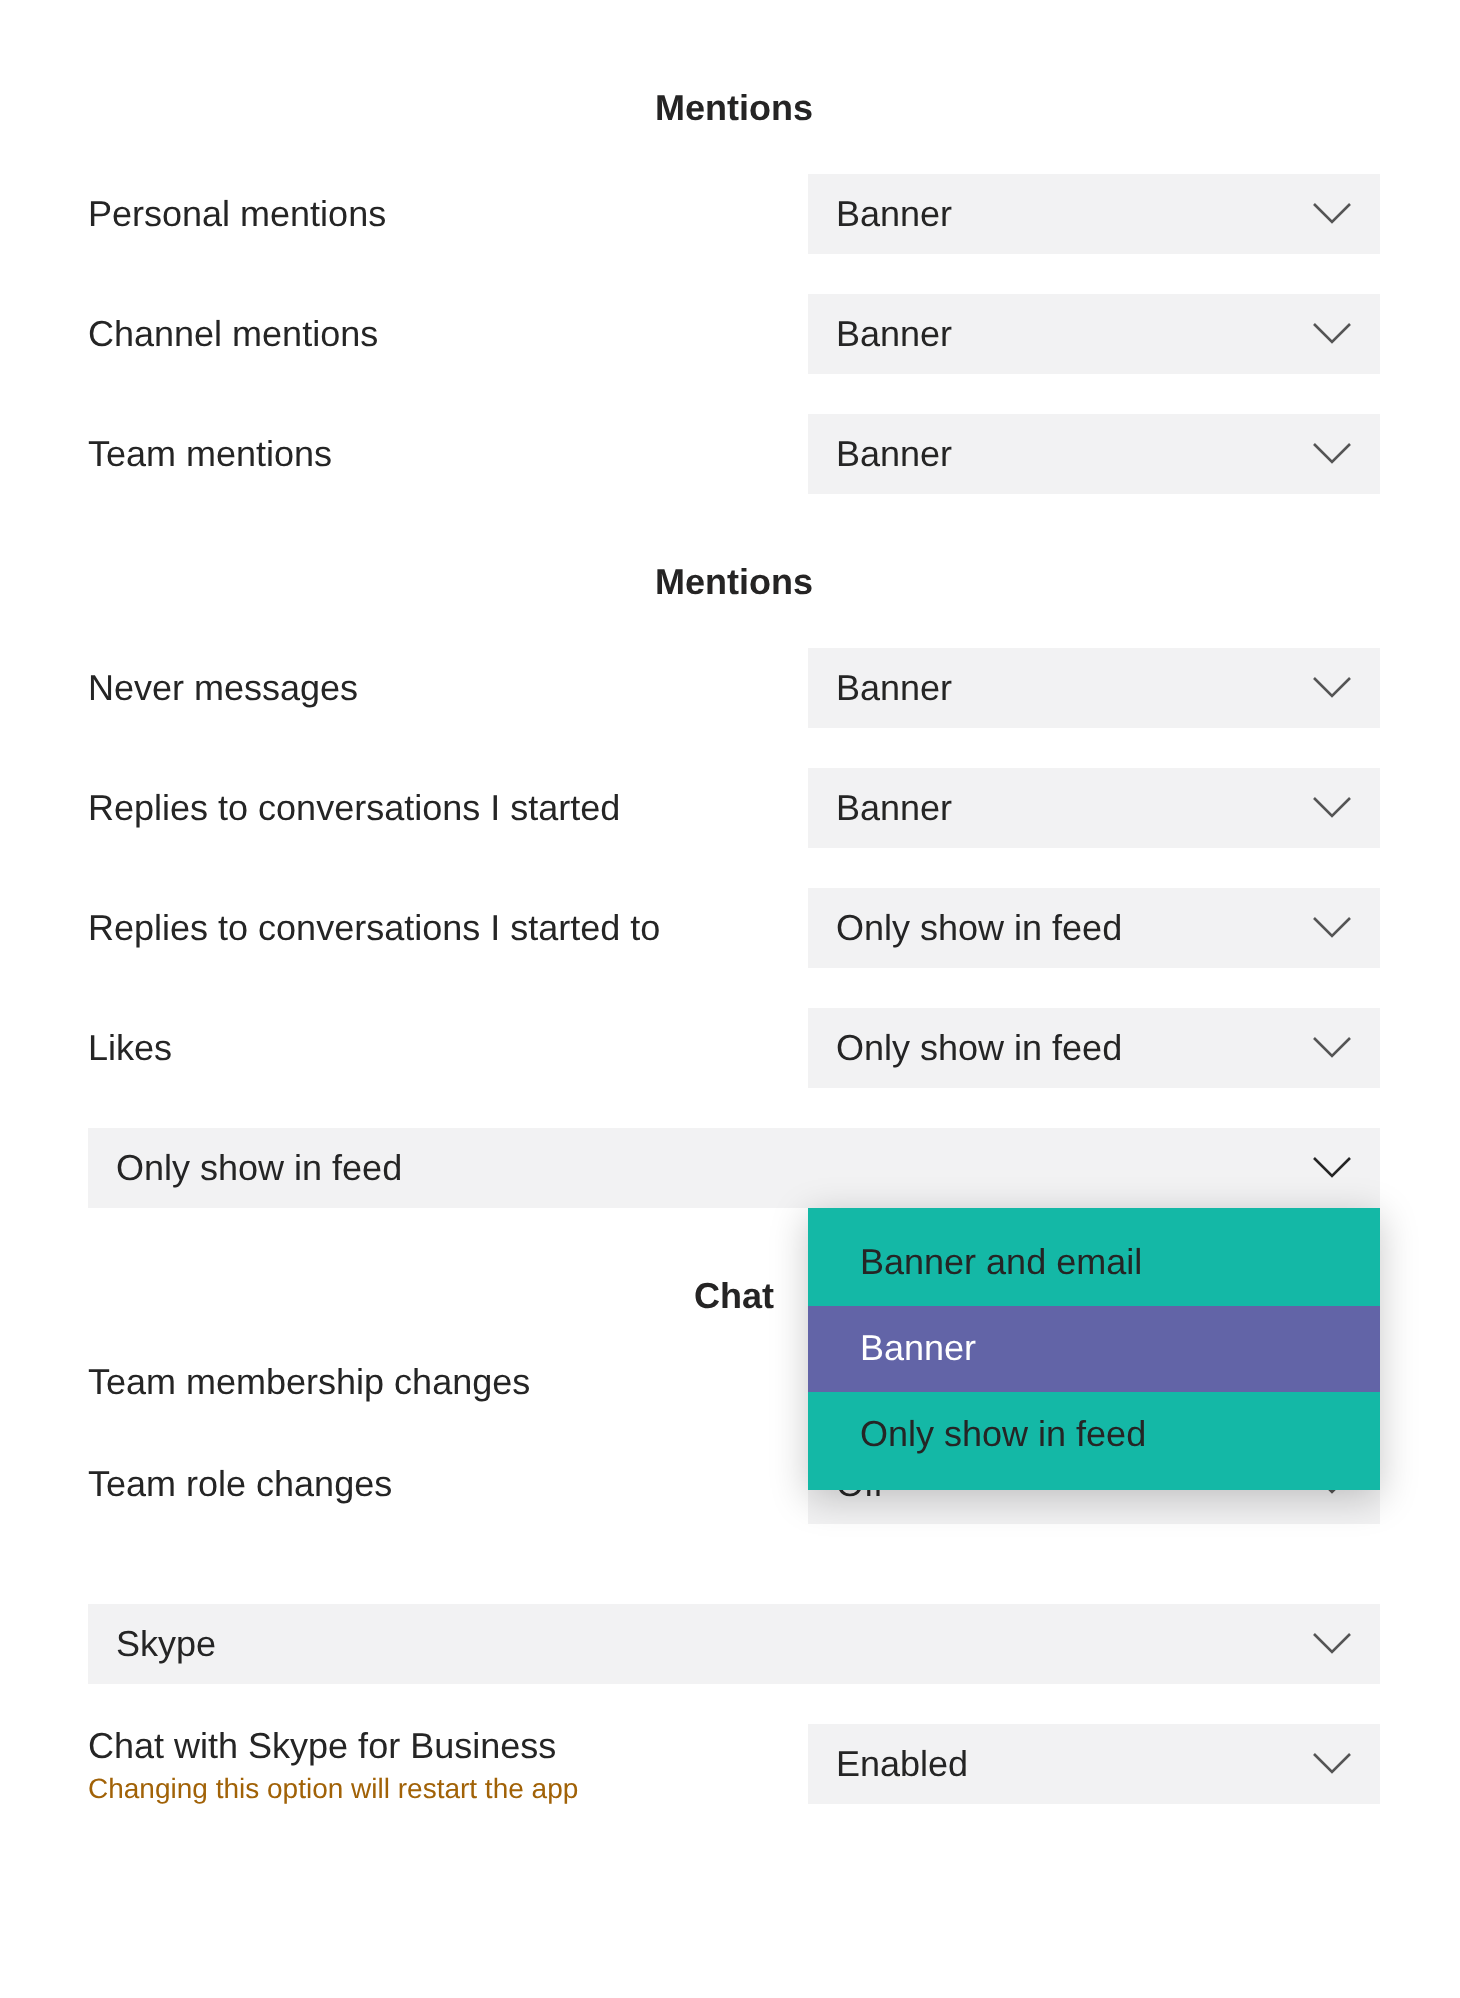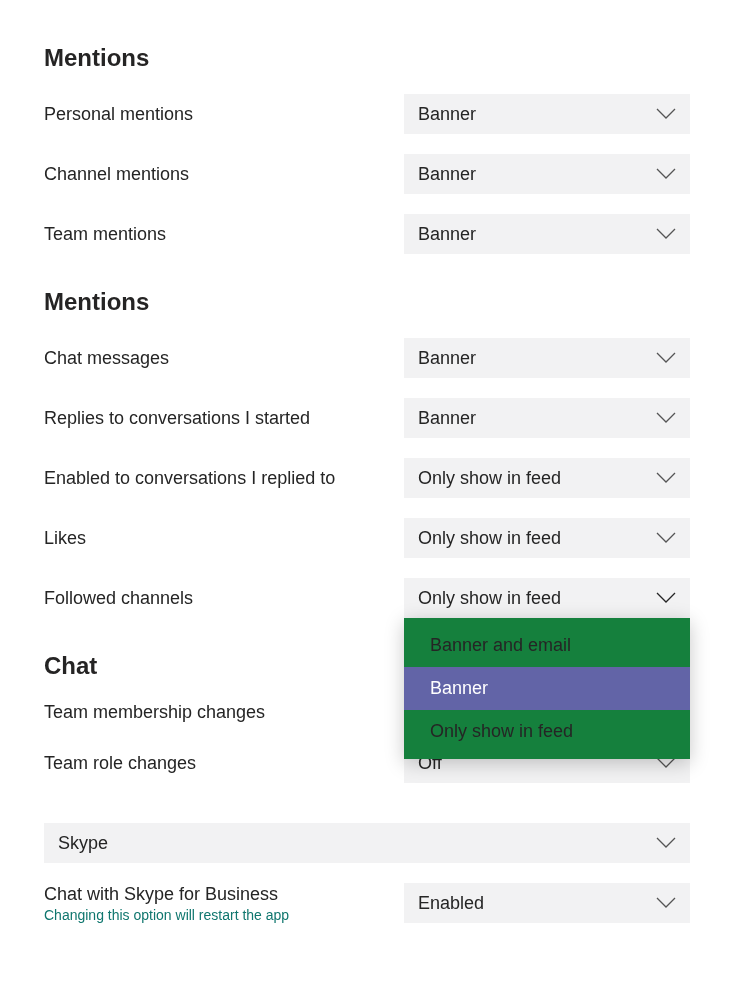--- a/index.html
+++ b/index.html
@@ -8,40 +8,41 @@
     width: 730px;
     height: 999px;
     background: #ffffff;
     font-family: "Segoe UI", Arial, sans-serif;
     color: #252525;
     padding: 44px 40px 0 44px;
     font-size: 18px;
   }
   .section-title {
     font-weight: 700;
-    font-size: 24px;
+    font-size: 18px;
     color: #252424;
     margin-top: 34px;
     margin-bottom: 22px;
+    text-align: center;
   }
   .section-title.first { margin-top: 0; }
   .row {
     display: flex;
     align-items: center;
     margin-bottom: 20px;
     position: relative;
   }
   .row-label {
     flex: 0 0 360px;
     color: #252525;
     font-weight: 400;
     font-size: 18px;
   }
   .row-sub {
-    color: #0f766e;
+    color: #a16207;
     font-size: 14px;
     margin-top: 2px;
   }
   .select {
     flex: 1 1 auto;
     height: 40px;
     background: #f2f2f3;
     border: none;
     display: flex;
     align-items: center;
@@ -56,21 +57,21 @@
   }
   .chev {
     flex: 0 0 auto;
   }
   .chev svg { display: block; }
   .dropdown {
     position: absolute;
     left: 360px;
     right: 0;
     top: 40px;
-    background: #15803d;
+    background: #14b8a6;
     box-shadow: 0 4px 18px rgba(0,0,0,.22);
     z-index: 20;
     padding: 6px 0;
   }
   .dd-item {
     padding: 11px 26px;
     font-size: 18px;
     color: #252525;
     cursor: pointer;
   }
@@ -117,21 +118,21 @@
         <svg width="20" height="12" viewBox="0 0 20 12" fill="none" stroke="#555" stroke-width="1.3">
           <polyline points="1,1 10,10 19,1"></polyline>
         </svg>
       </span>
   </div>
 </div>
 
 <div class="section-title">Mentions</div>
 
 <div class="row">
-  <div class="row-label">Chat messages</div>
+  <div class="row-label">Never messages</div>
   <div class="select">
     <span class="select-value">Banner</span>
     <span class="chev">
         <svg width="20" height="12" viewBox="0 0 20 12" fill="none" stroke="#555" stroke-width="1.3">
           <polyline points="1,1 10,10 19,1"></polyline>
         </svg>
       </span>
   </div>
 </div>
 
@@ -141,21 +142,21 @@
     <span class="select-value">Banner</span>
     <span class="chev">
         <svg width="20" height="12" viewBox="0 0 20 12" fill="none" stroke="#555" stroke-width="1.3">
           <polyline points="1,1 10,10 19,1"></polyline>
         </svg>
       </span>
   </div>
 </div>
 
 <div class="row">
-  <div class="row-label">Enabled to conversations I replied to</div>
+  <div class="row-label">Replies to conversations I started to</div>
   <div class="select">
     <span class="select-value">Only show in feed</span>
     <span class="chev">
         <svg width="20" height="12" viewBox="0 0 20 12" fill="none" stroke="#555" stroke-width="1.3">
           <polyline points="1,1 10,10 19,1"></polyline>
         </svg>
       </span>
   </div>
 </div>
 
@@ -165,21 +166,20 @@
     <span class="select-value">Only show in feed</span>
     <span class="chev">
         <svg width="20" height="12" viewBox="0 0 20 12" fill="none" stroke="#555" stroke-width="1.3">
           <polyline points="1,1 10,10 19,1"></polyline>
         </svg>
       </span>
   </div>
 </div>
 
 <div class="row open">
-  <div class="row-label">Followed channels</div>
   <div class="select">
     <span class="select-value">Only show in feed</span>
     <span class="chev">
         <svg width="20" height="12" viewBox="0 0 20 12" fill="none" stroke="#252525" stroke-width="1.3">
           <polyline points="1,1 10,10 19,1"></polyline>
         </svg>
       </span>
   </div>
   <div class="dropdown">
     <div class="dd-item">Banner and email</div>

